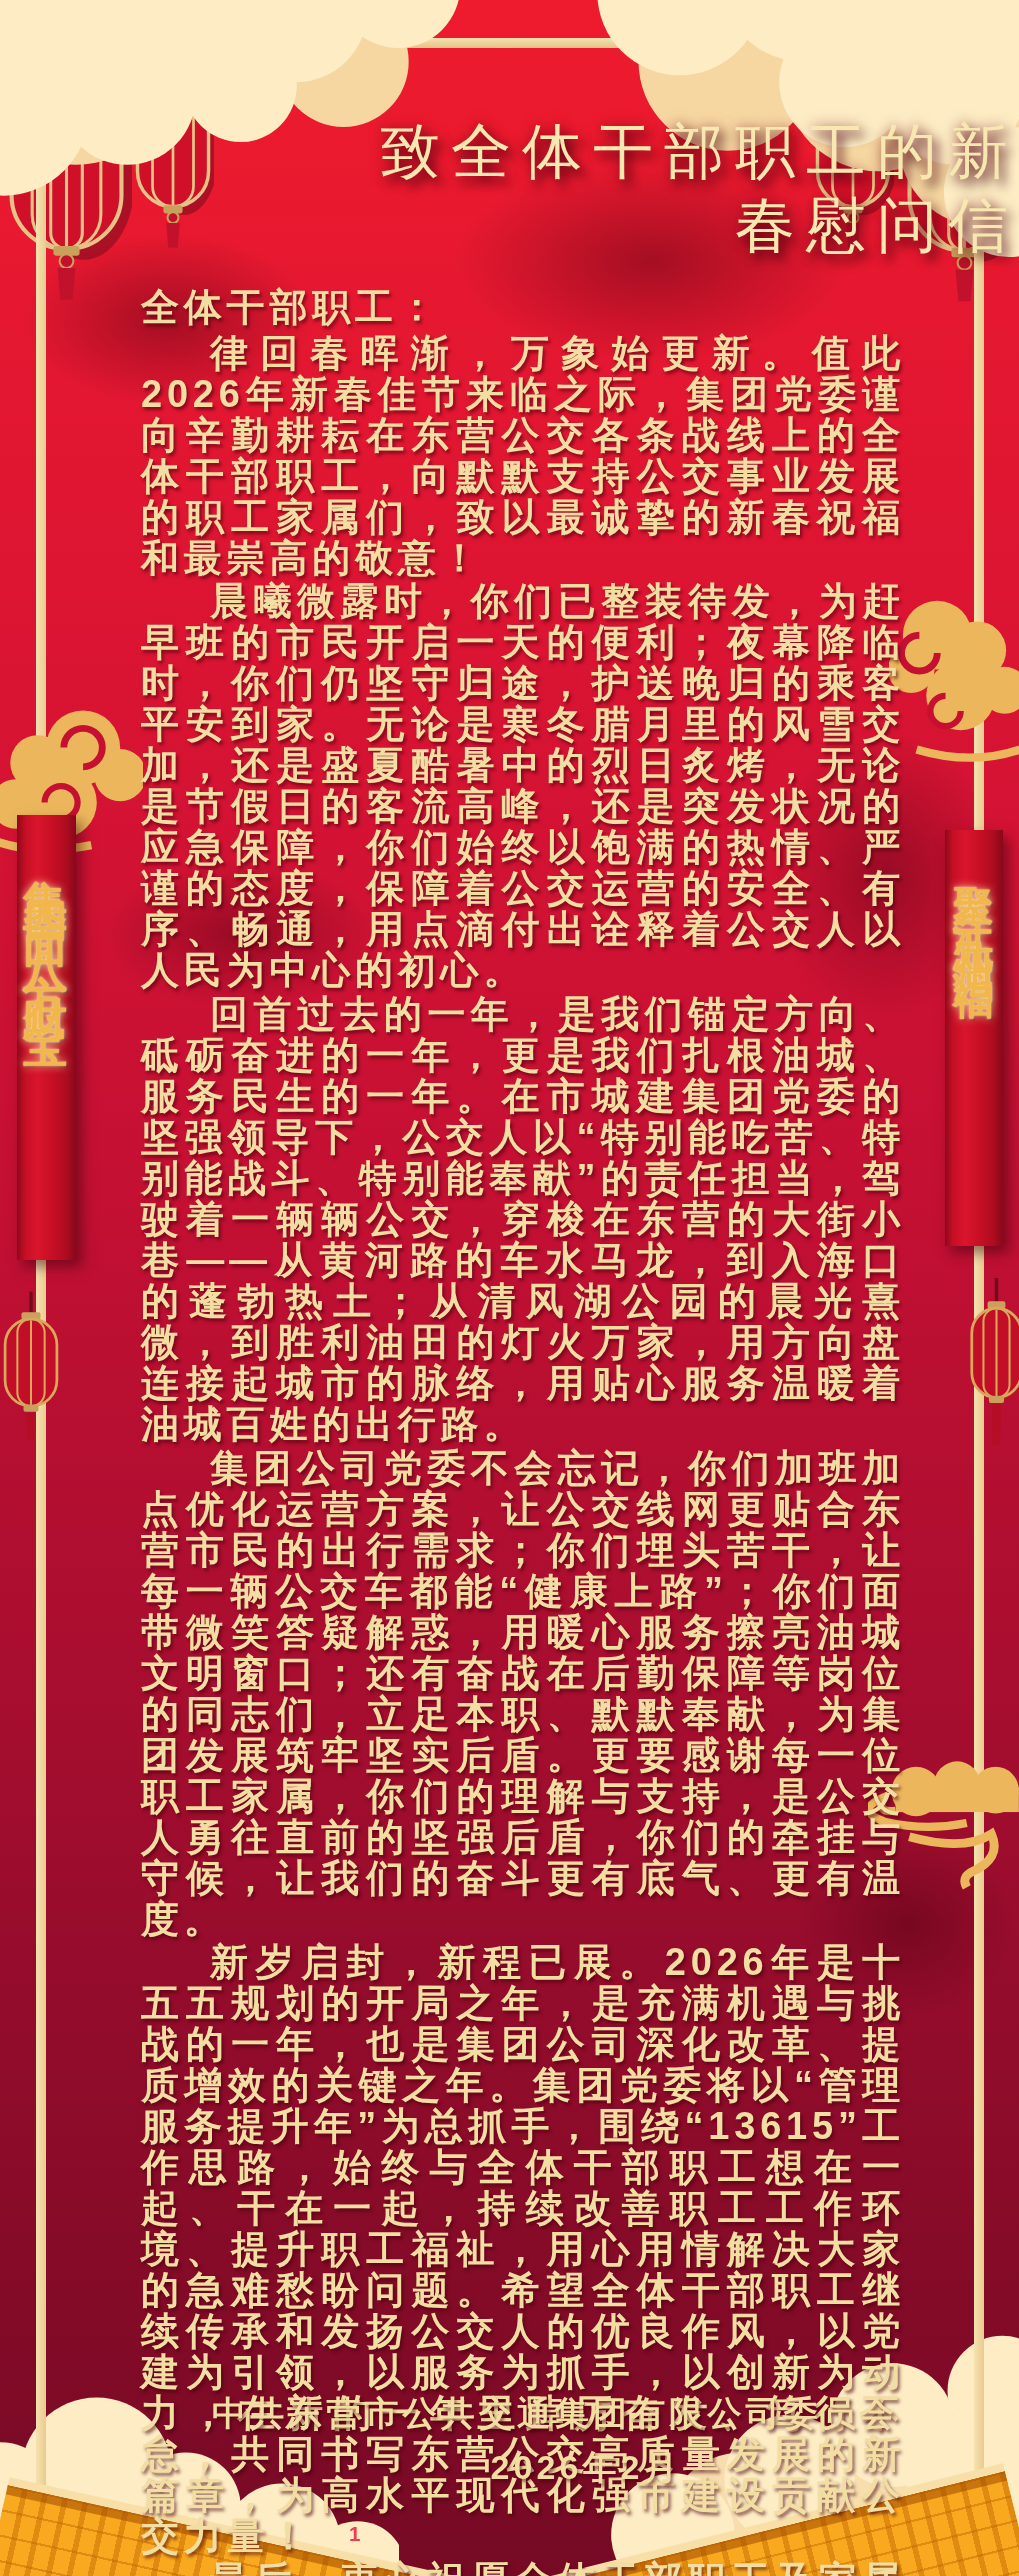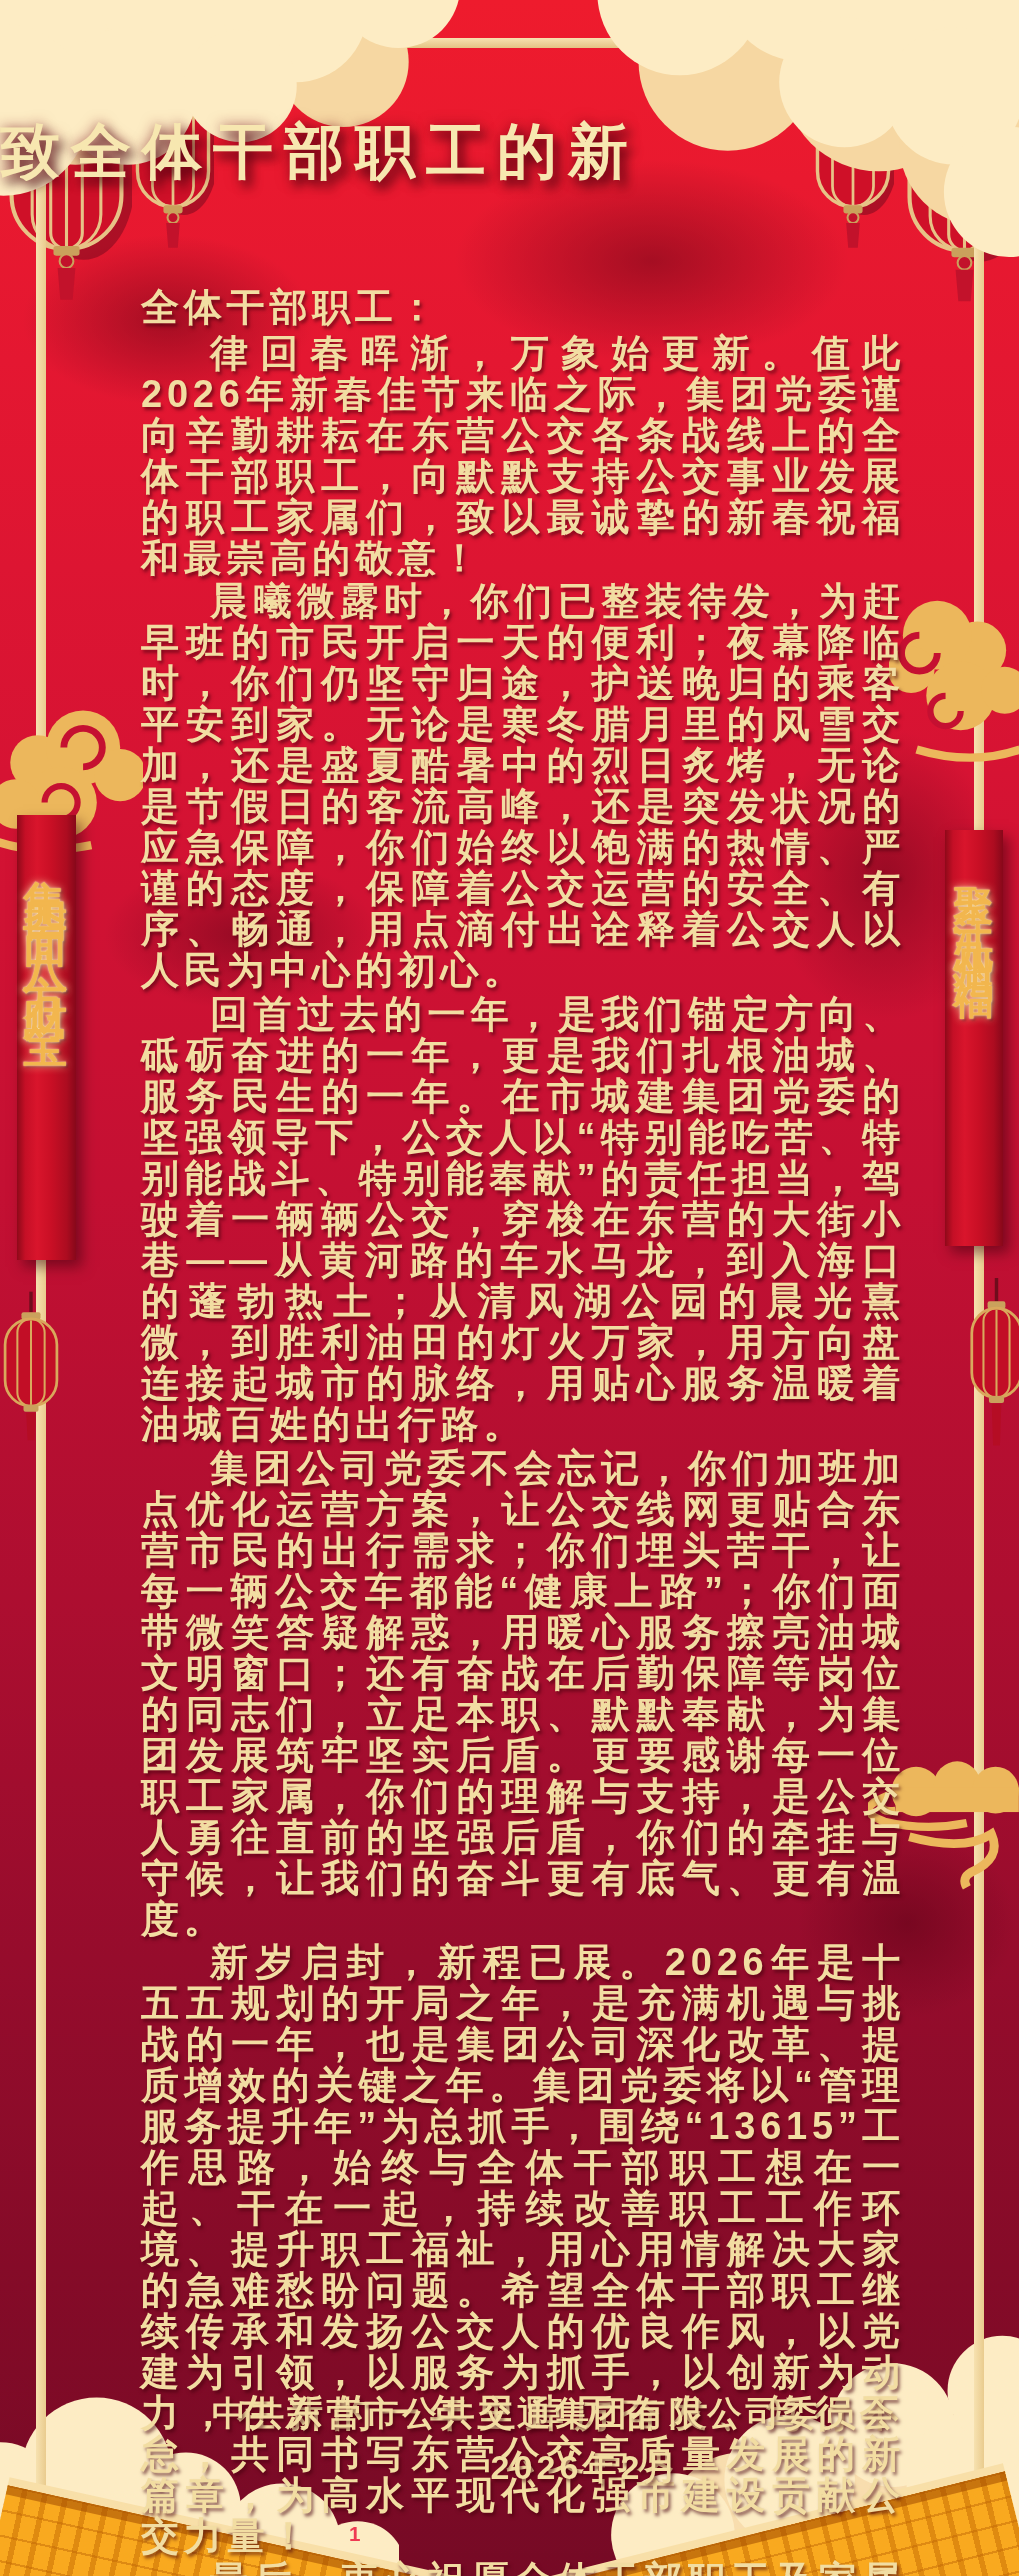--- a/index.html
+++ b/index.html
@@ -54,21 +54,21 @@
   .banner-left  { left:16.5px;   top:815px; width:59px; height:445px; }
   .banner-right { left:945px; top:830px; width:58px; height:416px; }
   .banner-text { writing-mode:vertical-rl; text-orientation:upright;
     color:#f2b64e; font-weight:700;
     text-shadow:0 0 8.2px rgba(255,232,168,.9), 0 0 2.1px #ffe9b8, 2.1px 2.1px 2.7px rgba(40,0,8,.45); }
   .banner-left  .banner-text { font-size:44px; letter-spacing:23.4px; margin-top:30px; }
   .banner-right .banner-text { font-size:40px; letter-spacing:15px; margin-top:25px; }
 
   
   .title { position:absolute; z-index:8; left:0; right:0; top:115px;
-    text-align:left; color:#f7e7b0; font-weight:700;
+    text-align:right; color:#f7e7b0; font-weight:400;
     font-size:60px; line-height:74px; letter-spacing:11px;
     text-shadow:0 0 12.4px rgba(120,0,20,.55), 5.5px 6.9px 11px rgba(55,0,12,.78); }
   .letter { position:absolute; z-index:8; left:141px; top:289px; width:764px;
     color:#f2dda2; font-weight:700; font-size:38px; line-height:41px;
     letter-spacing:4.8px; text-align:justify;
     text-shadow:2.1px 2.7px 3.4px rgba(70,0,14,.6); }
   .letter p { margin:0 0 2.7px 0; text-indent:69px; }
   .letter p.salutation { text-indent:0;font-family:Liberation Mono, monospace; }
   .signature { position:absolute; z-index:8; left:141px; top:2393px; width:764px;
     color:#f2dda2; font-weight:700; font-size:34px; line-height:41px;
@@ -261,20 +261,21 @@
         <circle cx="600" cy="220" r="100"></circle>
       <circle cx="640" cy="90" r="80"></circle>
     </g>
   </svg>
 
   <div class="roof roof-left"></div>
   <div class="roof roof-right"></div>
 
   <div class="title">
     <div>致全体干部职工的新</div>
+    <div>春慰问信</div>
   </div>
 
   <div class="letter">
     <p class="salutation">全体干部职工：</p>
     <p>律回春晖渐，万象始更新。值此2026年新春佳节来临之际，集团党委谨向辛勤耕耘在东营公交各条战线上的全体干部职工，向默默支持公交事业发展的职工家属们，致以最诚挚的新春祝福和最崇高的敬意！</p>
     <p>晨曦微露时，你们已整装待发，为赶早班的市民开启一天的便利；夜幕降临时，你们仍坚守归途，护送晚归的乘客平安到家。无论是寒冬腊月里的风雪交加，还是盛夏酷暑中的烈日炙烤，无论是节假日的客流高峰，还是突发状况的应急保障，你们始终以饱满的热情、严谨的态度，保障着公交运营的安全、有序、畅通，用点滴付出诠释着公交人以人民为中心的初心。</p>
     <p>回首过去的一年，是我们锚定方向、砥砺奋进的一年，更是我们扎根油城、服务民生的一年。在市城建集团党委的坚强领导下，公交人以“特别能吃苦、特别能战斗、特别能奉献”的责任担当，驾驶着一辆辆公交，穿梭在东营的大街小巷——从黄河路的车水马龙，到入海口的蓬勃热土；从清风湖公园的晨光熹微，到胜利油田的灯火万家，用方向盘连接起城市的脉络，用贴心服务温暖着油城百姓的出行路。</p>
     <p>集团公司党委不会忘记，你们加班加点优化运营方案，让公交线网更贴合东营市民的出行需求；你们埋头苦干，让每一辆公交车都能“健康上路”；你们面带微笑答疑解惑，用暖心服务擦亮油城文明窗口；还有奋战在后勤保障等岗位的同志们，立足本职、默默奉献，为集团发展筑牢坚实后盾。更要感谢每一位职工家属，你们的理解与支持，是公交人勇往直前的坚强后盾，你们的牵挂与守候，让我们的奋斗更有底气、更有温度。</p>
     <p>新岁启封，新程已展。2026年是十五五规划的开局之年，是充满机遇与挑战的一年，也是集团公司深化改革、提质增效的关键之年。集团党委将以“管理服务提升年”为总抓手，围绕“13615”工作思路，始终与全体干部职工想在一起、干在一起，持续改善职工工作环境、提升职工福祉，用心用情解决大家的急难愁盼问题。希望全体干部职工继续传承和发扬公交人的优良作风，以党建为引领，以服务为抓手，以创新为动力，在新的一年里踔厉奋发、笃行不怠，共同书写东营公交高质量发展的新篇章，为高水平现代化强市建设贡献公交力量！</p>
     <p>最后，衷心祝愿全体干部职工及家属新春快乐、身体健康、阖家幸福、万事如意！</p>

